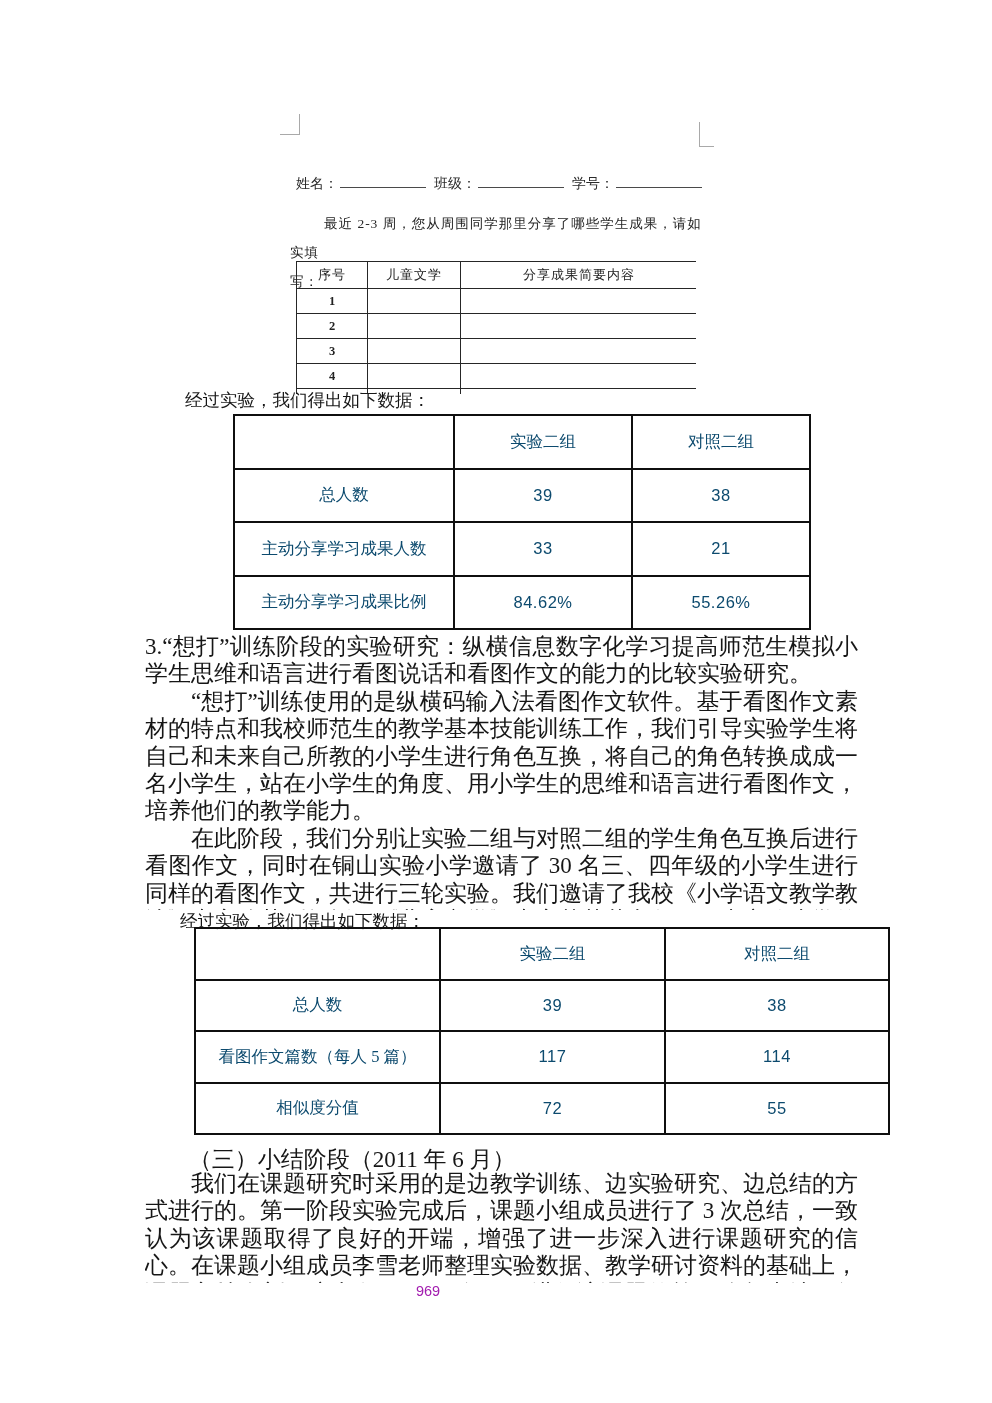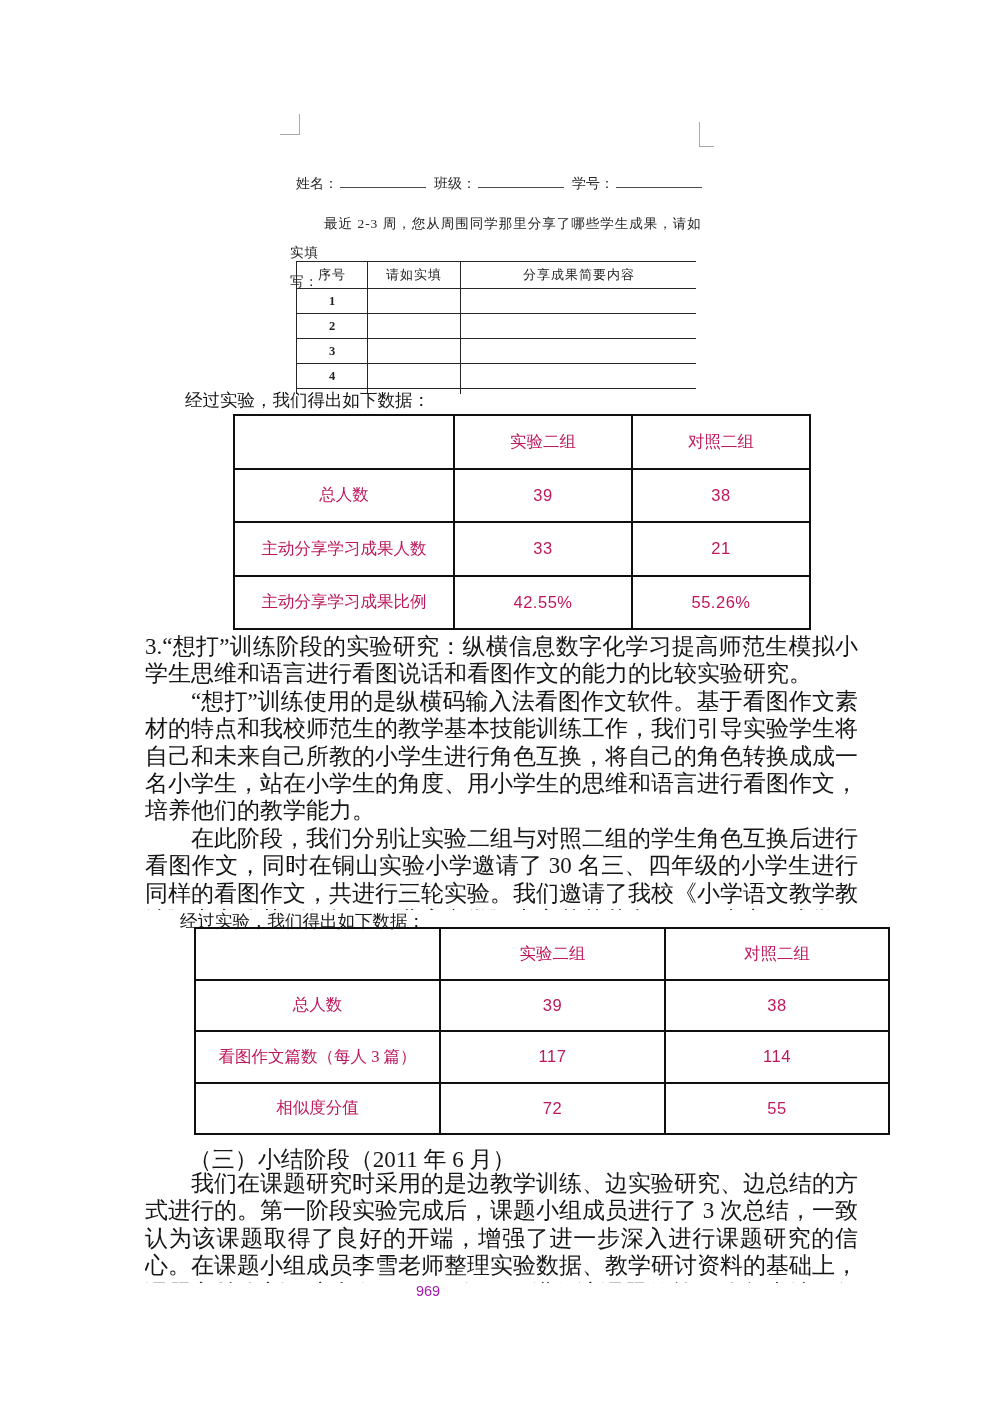--- a/index.html
+++ b/index.html
@@ -33,21 +33,21 @@
   .qc1 { width:70px;margin-left:13px; } .qc2 { width:92px; } .qc3 { width:236px; }
 
   
   .lead1 { position:absolute; left:185px; top:388px; font-size:17.5px; color:#161616; }
   .lead2 { position:absolute; left:145px; top:909px; width:713px; text-indent:2em;
            font-size:17.5px; color:#161616; }
 
   
   table.data-table { position:absolute; border-collapse:collapse; table-layout:fixed; }
   table.data-table td { border:2.2px solid #0f0f0f; text-align:center; vertical-align:middle;
-           font-size:16.5px; color:#be185d; padding:0; }
+           font-size:16.5px; color:#0c4a6e; padding:0; }
   td.num { font-family:"Liberation Sans","DejaVu Sans",sans-serif; font-size:15.5px; letter-spacing:0.5px;margin-top:40px; }
   table.t1 { left:233px; top:414px; width:570px; }
   table.t1 td { height:51.5px; }
   .t1c1 { width:218px; } .t1c2 { width:176px; } .t1c3 { width:176px; }
   table.t2 { left:194px; top:927px; width:688px; }
   table.t2 td { height:49.5px; }
   .t2c1 { width:243px; } .t2c2 { width:223px; } .t2c3 { width:222px; }
 
   
   .body-block { position:absolute; left:145px; top:633px; width:713px; height:277px; overflow:hidden; }
@@ -78,21 +78,21 @@
   <div class="q-intro">
     <div class="ind">最近 2-3 周，您从周围同学那里分享了哪些学生成果，请如实填</div>
     <div>写：</div>
   </div>
 
   <div class="q-table-clip">
     <table class="q-table">
       <tbody>
           <tr>
         <th class="qc1">序号</th>
-        <th class="qc2">请如实填</th>
+        <th class="qc2">儿童文学</th>
         <th class="qc3">分享成果简要内容</th>
       </tr>
       <tr>
             <td>1</td>
             <td></td>
             <td></td>
           </tr>
       <tr>
             <td>2</td>
             <td></td>
@@ -131,21 +131,21 @@
       <td class="num">39</td>
       <td class="num">38</td>
     </tr>
     <tr>
       <td>主动分享学习成果人数</td>
       <td class="num">33</td>
       <td class="num">21</td>
     </tr>
     <tr>
       <td>主动分享学习成果比例</td>
-      <td class="num">42.55%</td>
+      <td class="num">84.62%</td>
       <td class="num">55.26%</td>
     </tr>
   </tbody>
     </table>
 
   <div class="body-block">
     <p>3.“想打”训练阶段的实验研究：纵横信息数字化学习提高师范生模拟小学生思维和语言进行看图说话和看图作文的能力的比较实验研究。</p>
     <p class="ind">“想打”训练使用的是纵横码输入法看图作文软件。基于看图作文素材的特点和我校师范生的教学基本技能训练工作，我们引导实验学生将自己和未来自己所教的小学生进行角色互换，将自己的角色转换成成一名小学生，站在小学生的角度、用小学生的思维和语言进行看图作文，培养他们的教学能力。</p>
     <p class="ind">在此阶段，我们分别让实验二组与对照二组的学生角色互换后进行看图作文，同时在铜山实验小学邀请了 30 名三、四年级的小学生进行同样的看图作文，共进行三轮实验。我们邀请了我校《小学语文教学教法》专家陈萍副教授、《儿童文学》专家苗苏莉老师、铜山实验小学的三位小学语文教师来担任评委，对 2 组学生角色互换后的看图作文与铜山实验小学的小学生的看图作文进行相似度的比较，以此来比较研究纵横信息数字化学习在提高师范生模拟小学生思维和语言进行看图说话和看图作文等方面能力的作用。</p>
   </div>
@@ -158,21 +158,21 @@
       <td class="t2c1"></td>
       <td class="t2c2">实验二组</td>
       <td class="t2c3">对照二组</td>
     </tr>
     <tr>
       <td>总人数</td>
       <td class="num">39</td>
       <td class="num">38</td>
     </tr>
     <tr>
-      <td>看图作文篇数（每人 3 篇）</td>
+      <td>看图作文篇数（每人 5 篇）</td>
       <td class="num">117</td>
       <td class="num">114</td>
     </tr>
     <tr>
       <td>相似度分值</td>
       <td class="num">72</td>
       <td class="num">55</td>
     </tr>
   </tbody>
     </table>

